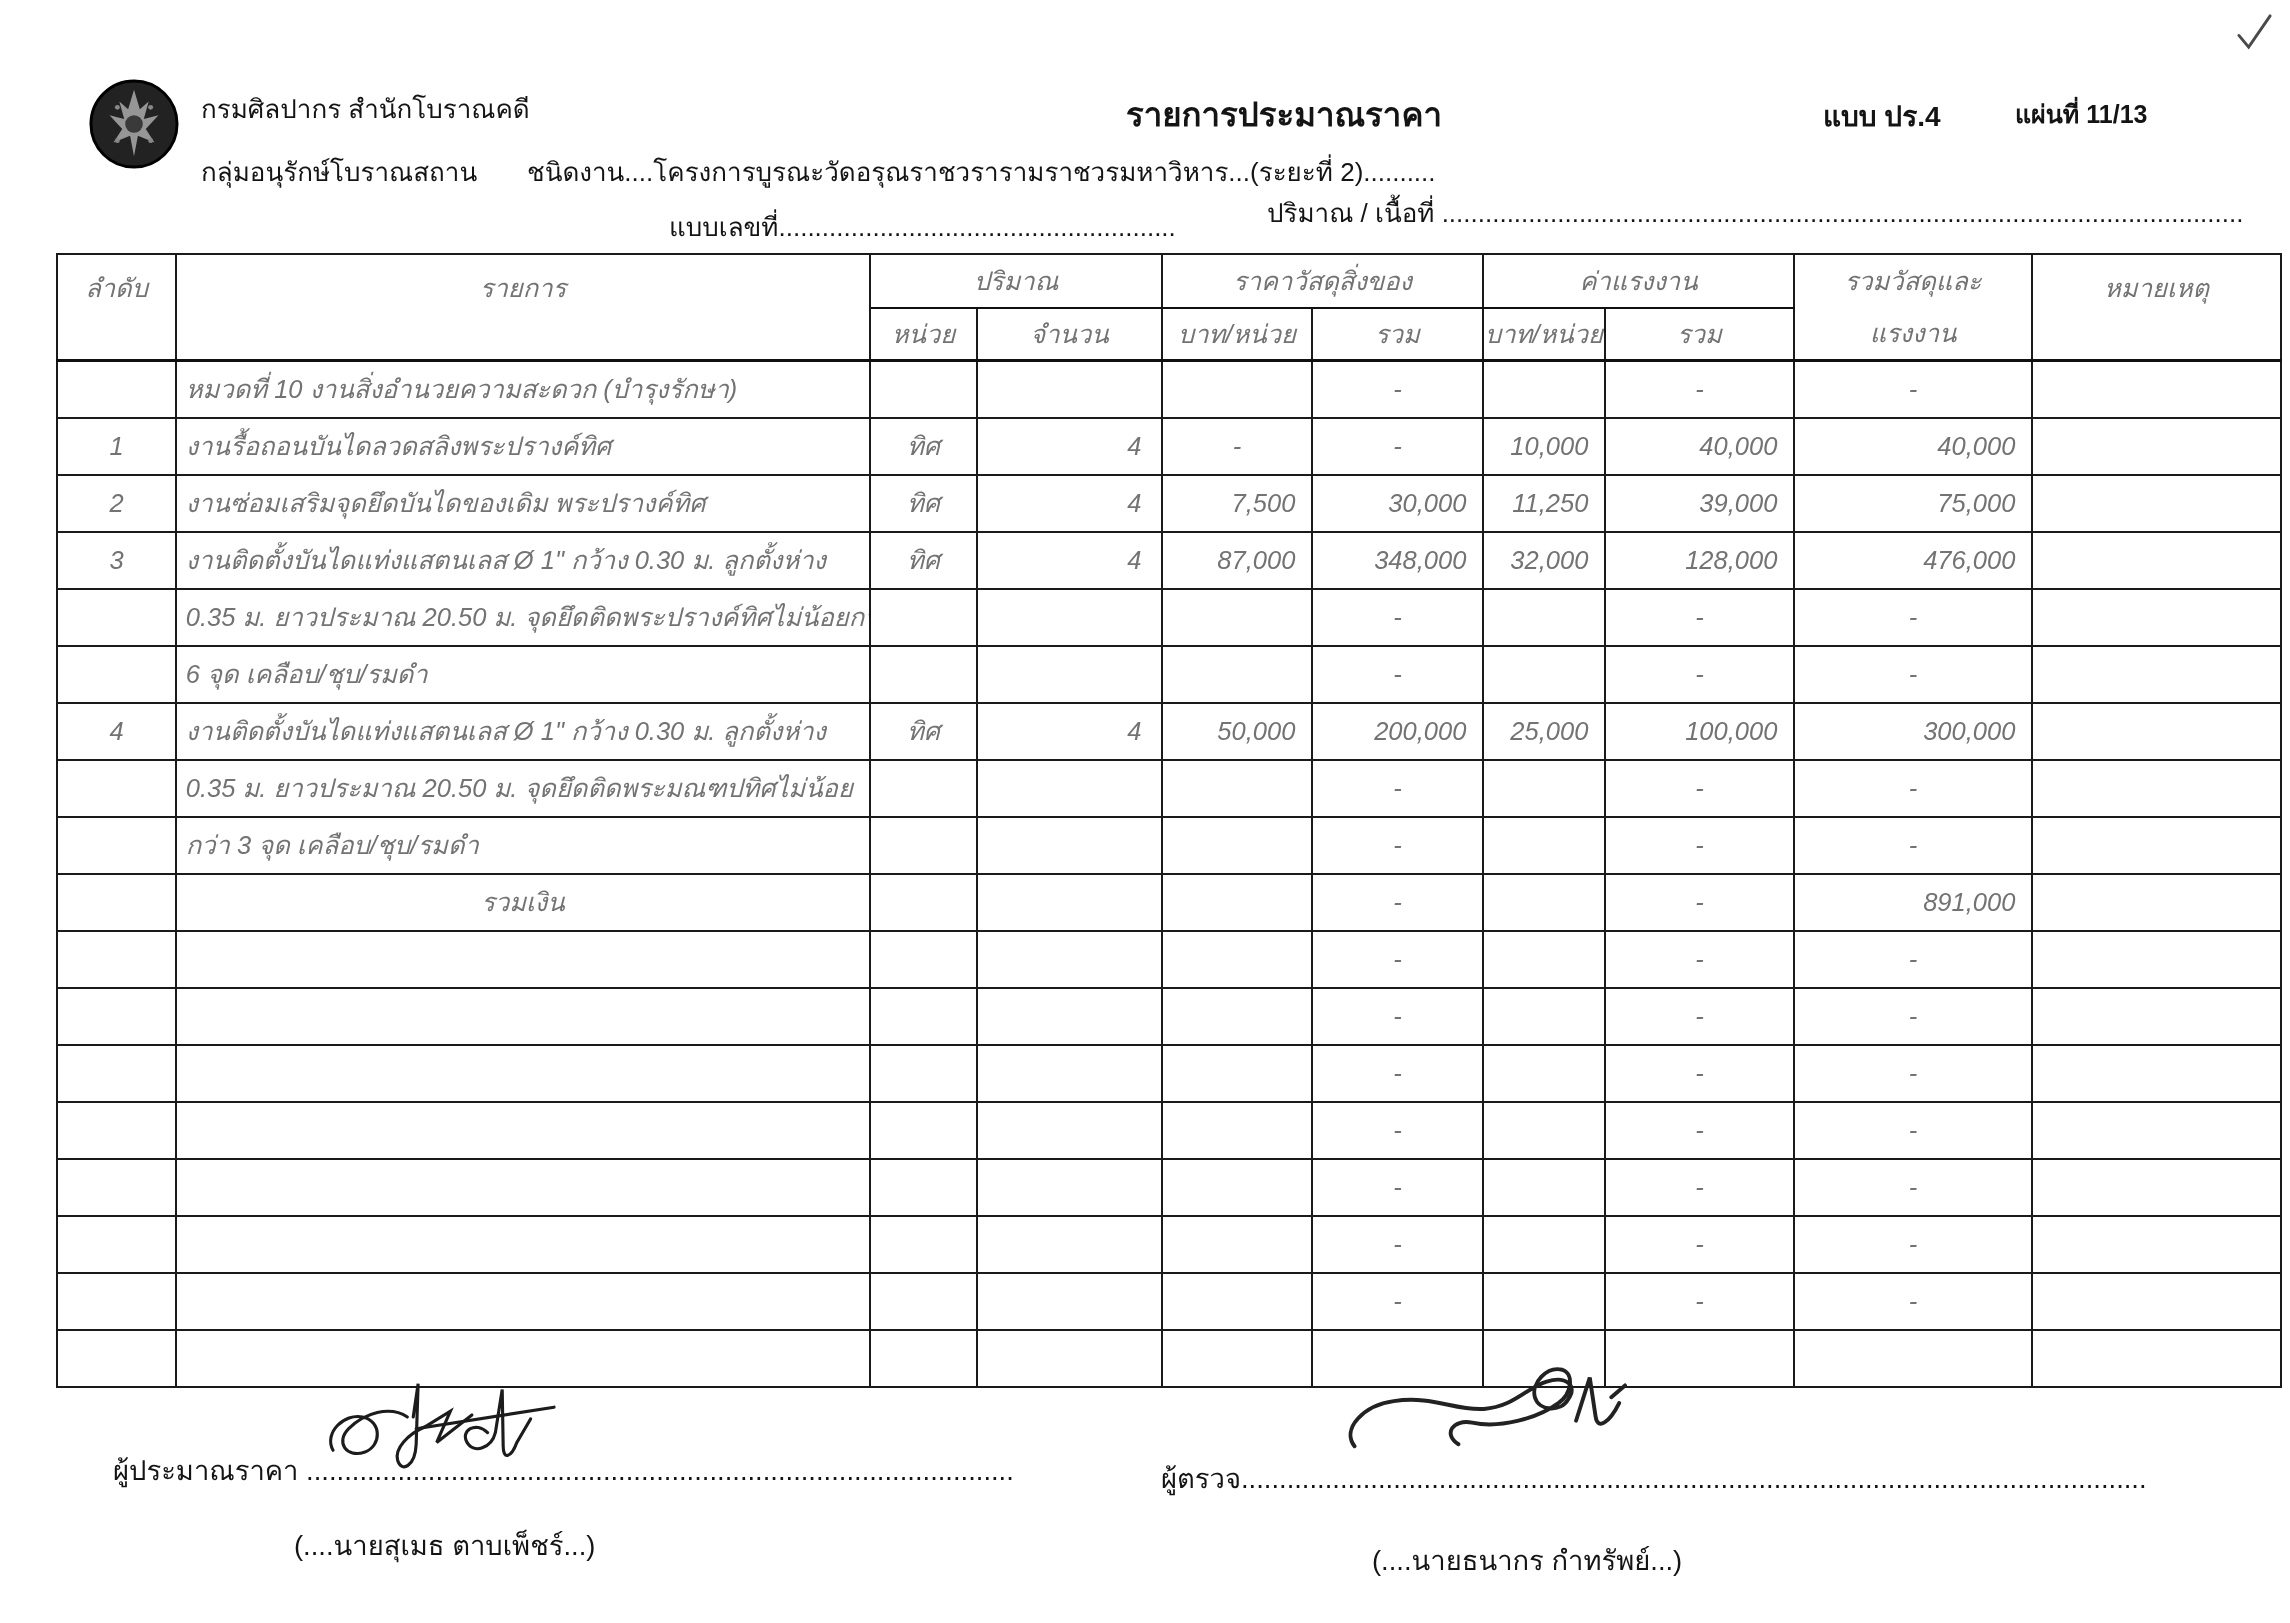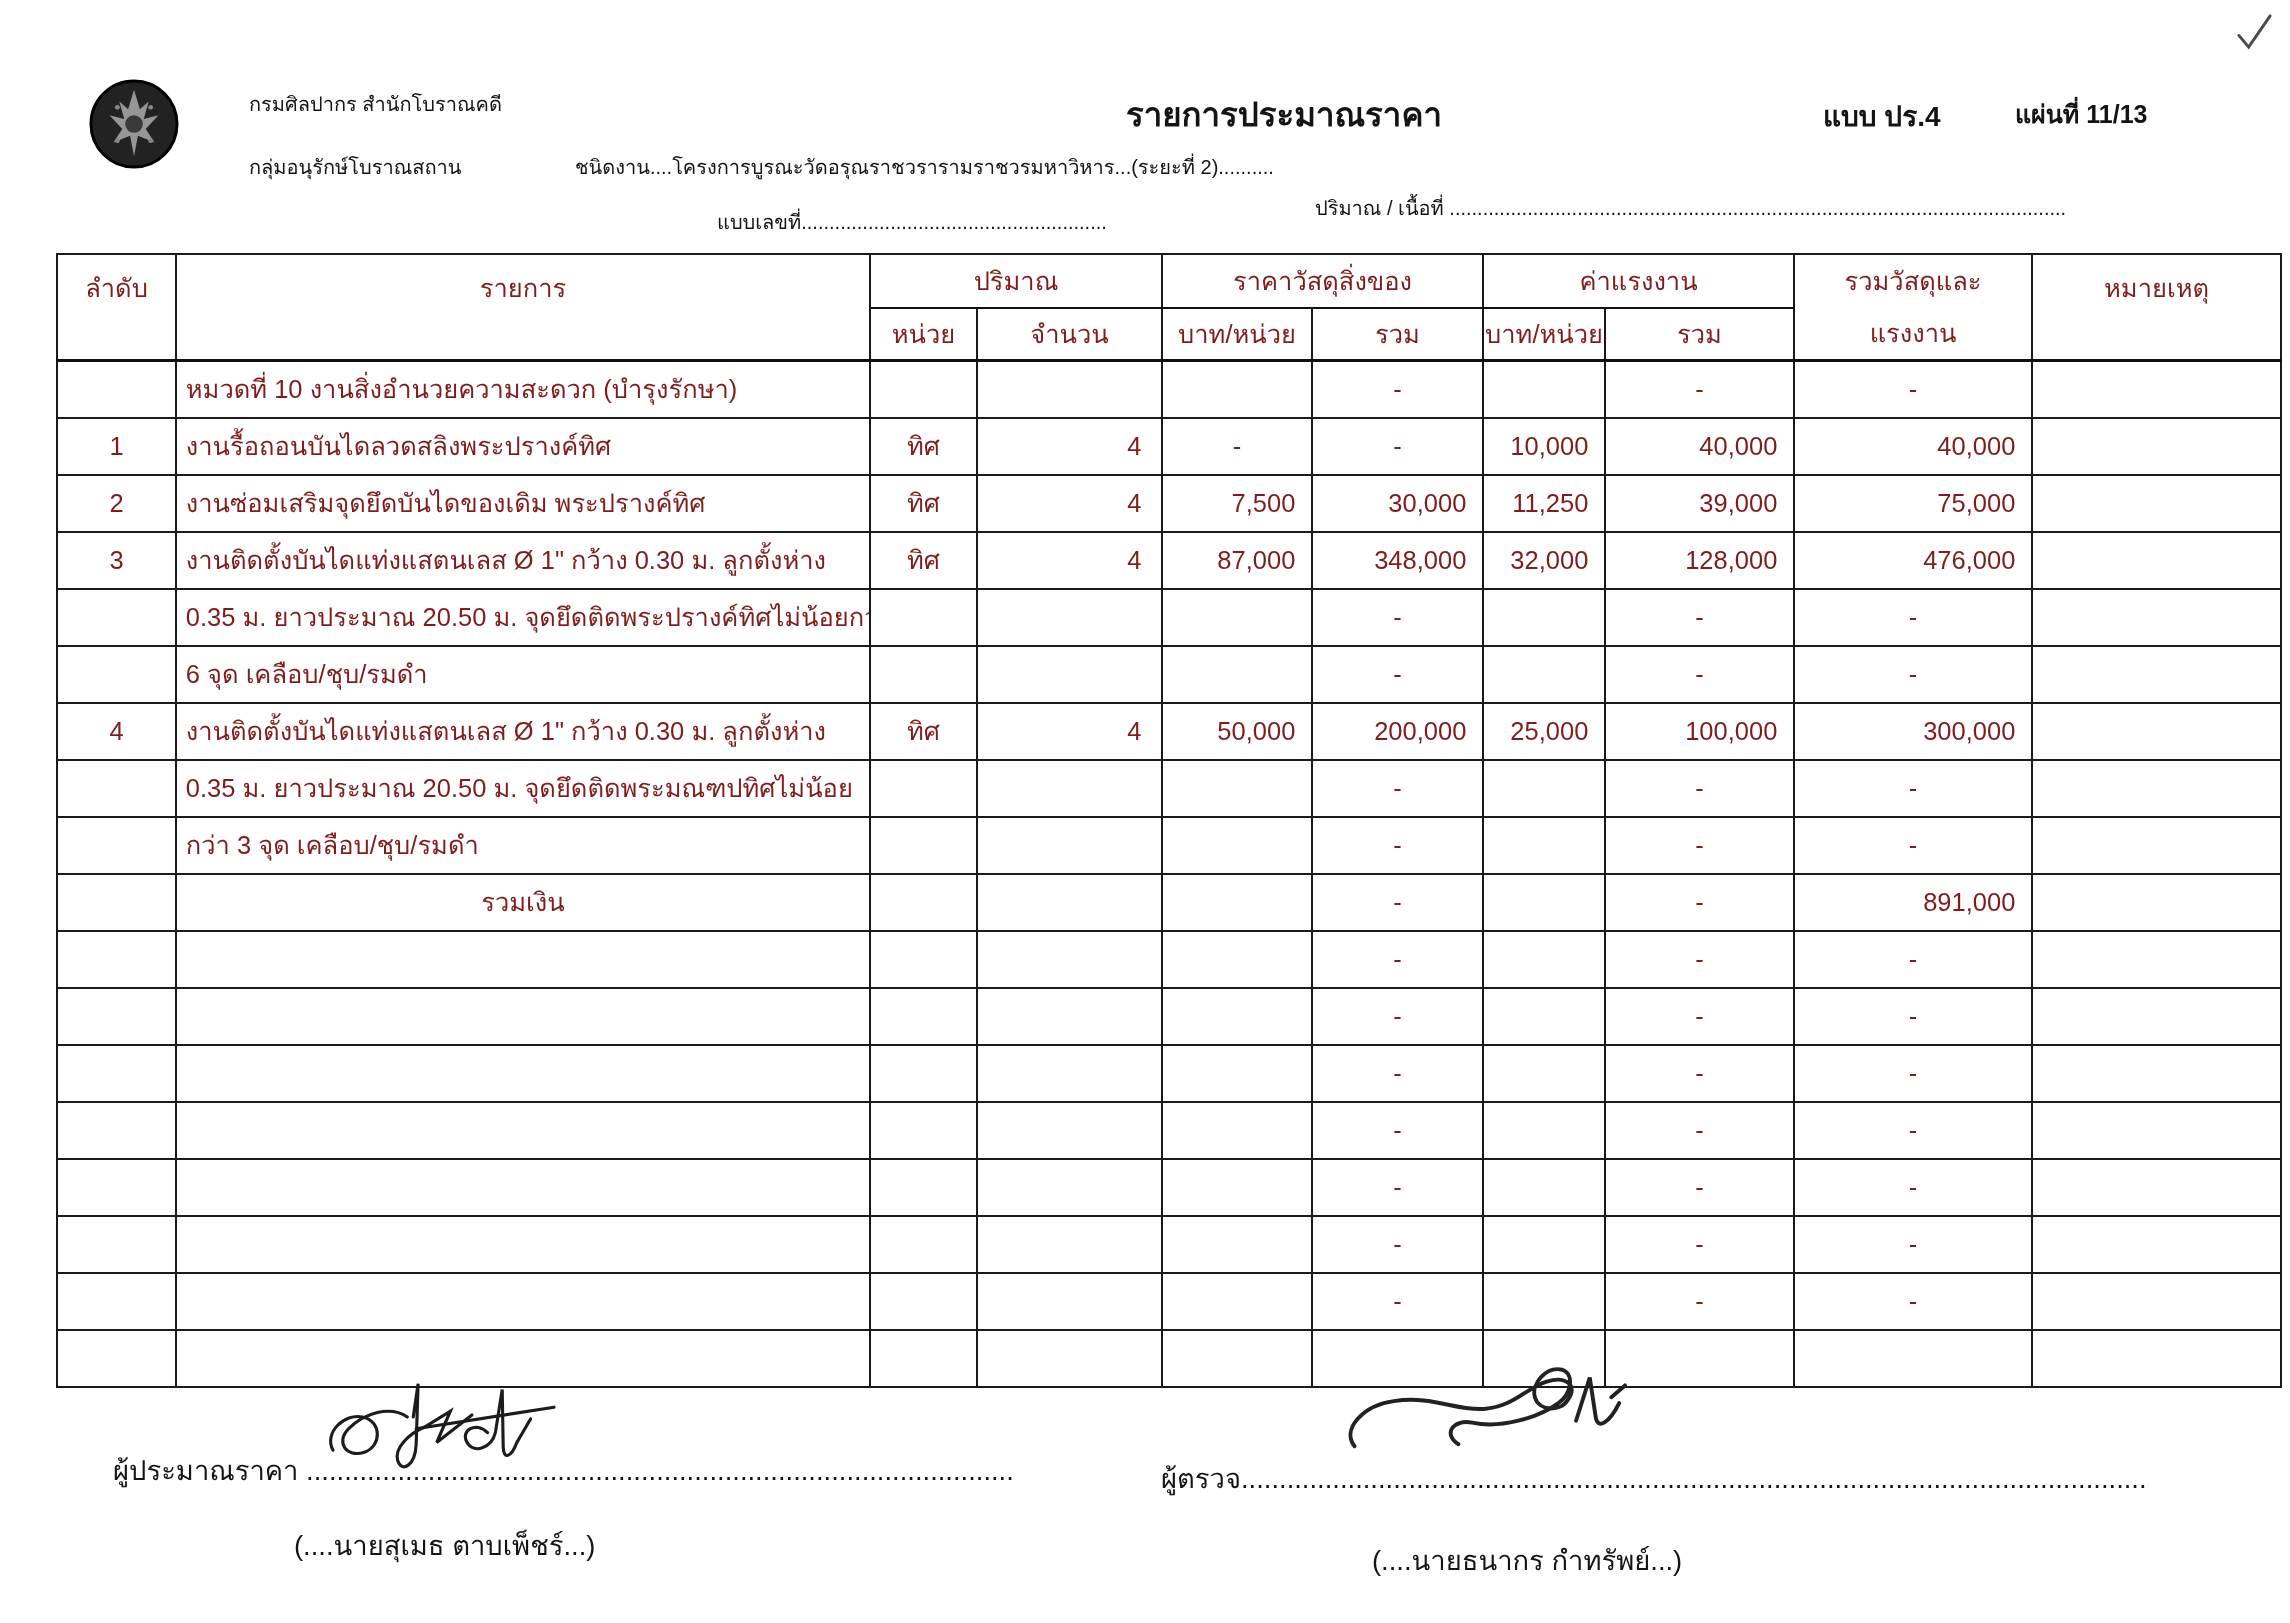--- a/index.html
+++ b/index.html
@@ -3,31 +3,32 @@
 <meta charset="utf-8">
 <style>
   html,body { margin:0; padding:0; background:#e8e8e8; }
   #page {
     position:relative; width:2291px; height:1623px;
     background:#ffffff; overflow:hidden;
     font-family:"Liberation Sans", sans-serif;
     color:#141414;
   }
   .abs { position:absolute; white-space:nowrap; }
-  .hdr-text  { font-size:20px;margin-left:48px; }
+  .hdr-text  { font-size:26px; }
   .doc-title { font-size:33px; font-weight:bold; }
   .form-code { font-size:28px; font-weight:bold; }
   .sheet-no  { font-size:25px; font-weight:bold; }
 
   
   table#estimate-table {
     position:absolute; left:56px; top:253px; width:2223px;
     border-collapse:collapse; table-layout:fixed;
-    font-size:25.5px; color:#7f1d1d;
+    font-size:25.5px; color:#737373;
     border:2.9px solid #101010;
+    font-style:italic;
   }
   #estimate-table th, #estimate-table td {
     border:2px solid #1a1a1a; padding:0; overflow:hidden; white-space:nowrap;
     font-weight:normal; vertical-align:middle;
   }
   #estimate-table thead tr.group-row    { height:53px; }
   #estimate-table thead tr.sub-row      { height:52px; }
   #estimate-table thead th[rowspan]     { vertical-align:top; padding-top:12.7px; }
   #estimate-table thead th              { text-align:center; }
   #estimate-table thead tr.sub-row th   { border-bottom:3.9px solid #101010; }

